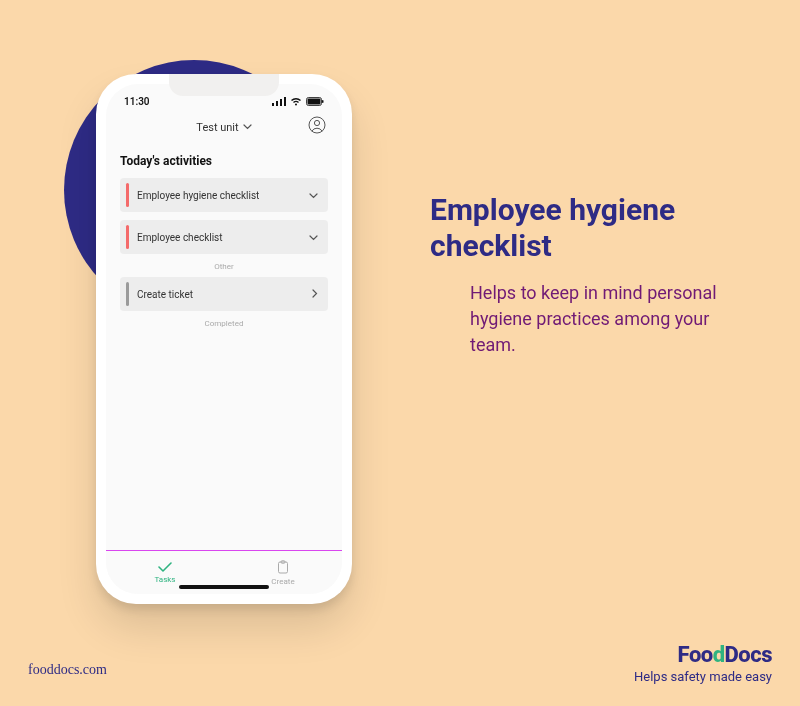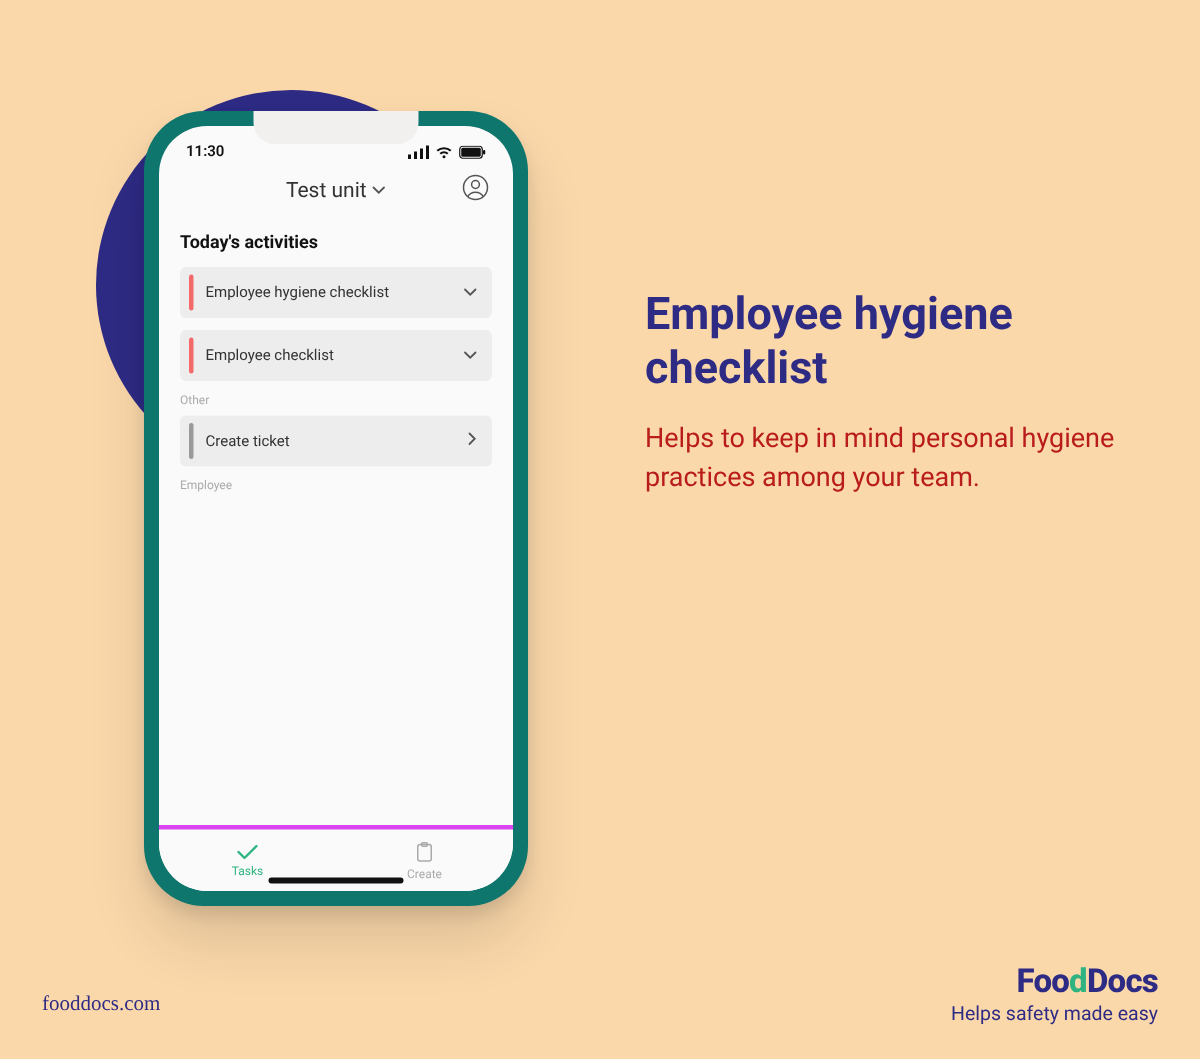--- a/index.html
+++ b/index.html
@@ -22,21 +22,21 @@
   }
 
   
   .phone {
     position: absolute;
     left: 96px;
     top: 74px;
     width: 256px;
     height: 530px;
     border-radius: 40px;
-    background: #0f766e;
+    background: #ffffff;
     box-shadow: 0 24px 40px rgba(0,0,0,0.12), 0 6px 10px rgba(0,0,0,0.10);
   }
   .phone:before {
     content:"";
     position:absolute;
     left:50%;
     top:0;
     transform:translateX(-50%);
     width:110px;
     height:22px;
@@ -72,21 +72,21 @@
     linear-gradient(#111,#111) 12px 0/2px 9px no-repeat;
   }
   .wifi svg, .battery svg { display:block; }
 
   .header-row {
     height:30px;
     display:flex;
     align-items:center;
     justify-content:center;
     position:relative;
-    font-size:14px;
+    font-size:11px;
     color:#333;
   }
   .header-row .profile {
     position:absolute;
     right:16px;
     top:4px;
     width:18px;
     height:18px;
   }
   .unit-select { display:flex; align-items:center; gap:4px; }
@@ -118,30 +118,30 @@
     width:3px;
     height:24px;
     border-radius:2px;
     margin:0 8px 0 6px;
   }
   .stripe.red { background:#f46a6a; }
   .stripe.gray { background:#9a9a9a; }
   .card .label { flex:1; }
   .card .chev { color:#555; }
   .section-label {
-    text-align:left;
+    text-align:center;
     font-size:8px;
     color:#aaa;
     margin:6px 0;
   }
 
   .tabbar {
     height:44px;
     display:flex;
-    border-top:3px solid #d946ef;
+    border-top:1px solid #d946ef;
     background:#fafafa;
   }
   .tabitem {
     flex:1;
     display:flex;
     flex-direction:column;
     align-items:center;
     justify-content:center;
     font-size:8px;
     color:#aaa;
@@ -168,22 +168,23 @@
   }
   .headline h1 {
     font-size:30px;
     font-weight:700;
     color:#2e2b85;
     line-height:1.2;
     margin-bottom:16px;
   }
   .headline p {
     font-size:18px;
-    color:#b91c1c;
+    color:#701a75;
     line-height:1.45;
+    margin-left:40px;
   }
 
   
   .footer-left {
     position:absolute;
     left:28px;
     bottom:28px;
     font-size:14px;
     color:#2e2b85;
     font-family:Liberation Serif, serif;
@@ -281,21 +282,21 @@
       <div class="card">
         <span class="stripe gray"></span>
         <span class="label">Create ticket</span>
         <span class="chev">
           <svg width="6" height="9" viewBox="0 0 6 9">
               <path d="M1 1l3.5 3.5L1 8" stroke="#555" stroke-width="1.2" fill="none" stroke-linecap="round"></path>
             </svg>
         </span>
       </div>
 
-      <div class="section-label">Employee</div>
+      <div class="section-label">Completed</div>
     </div>
 
     <div class="tabbar">
       <div class="tabitem active">
         <span>
           <svg width="14" height="10" viewBox="0 0 14 10">
               <path d="M1 5l4 4 8-8" stroke="#2fb380" stroke-width="1.6" fill="none" stroke-linecap="round" stroke-linejoin="round"></path>
             </svg>
         </span>
         <span>Tasks</span>

